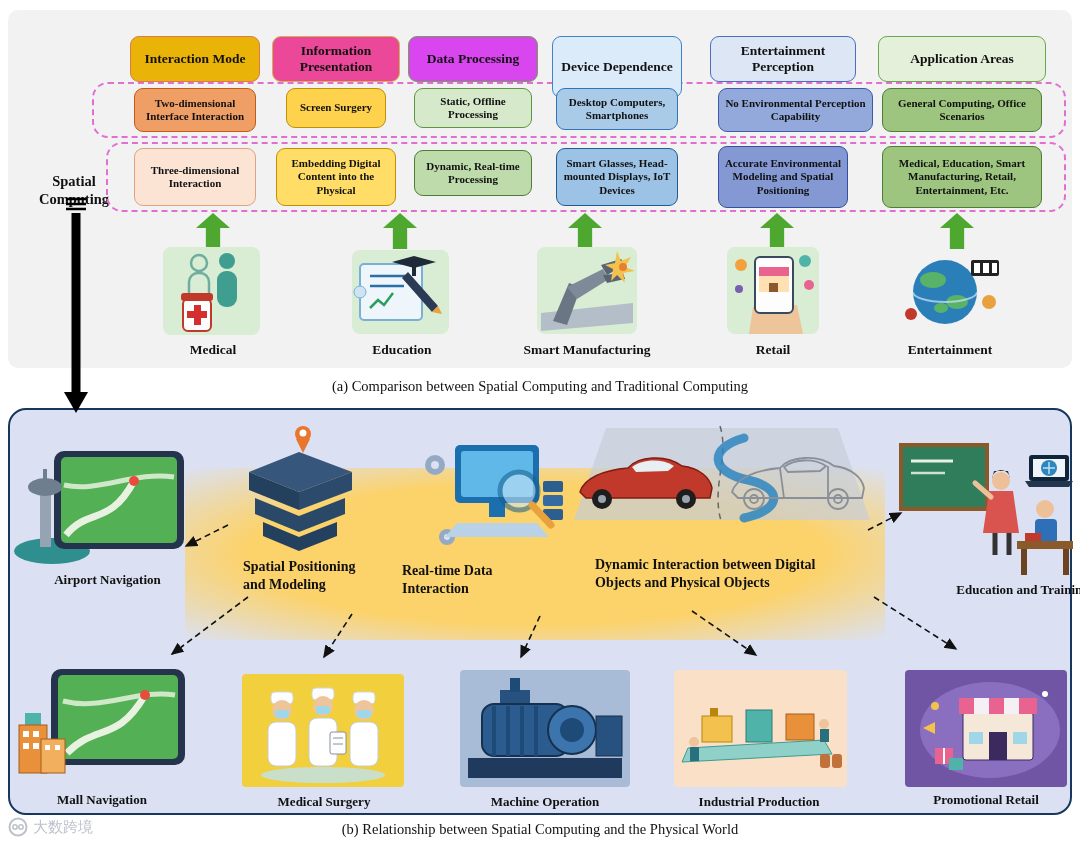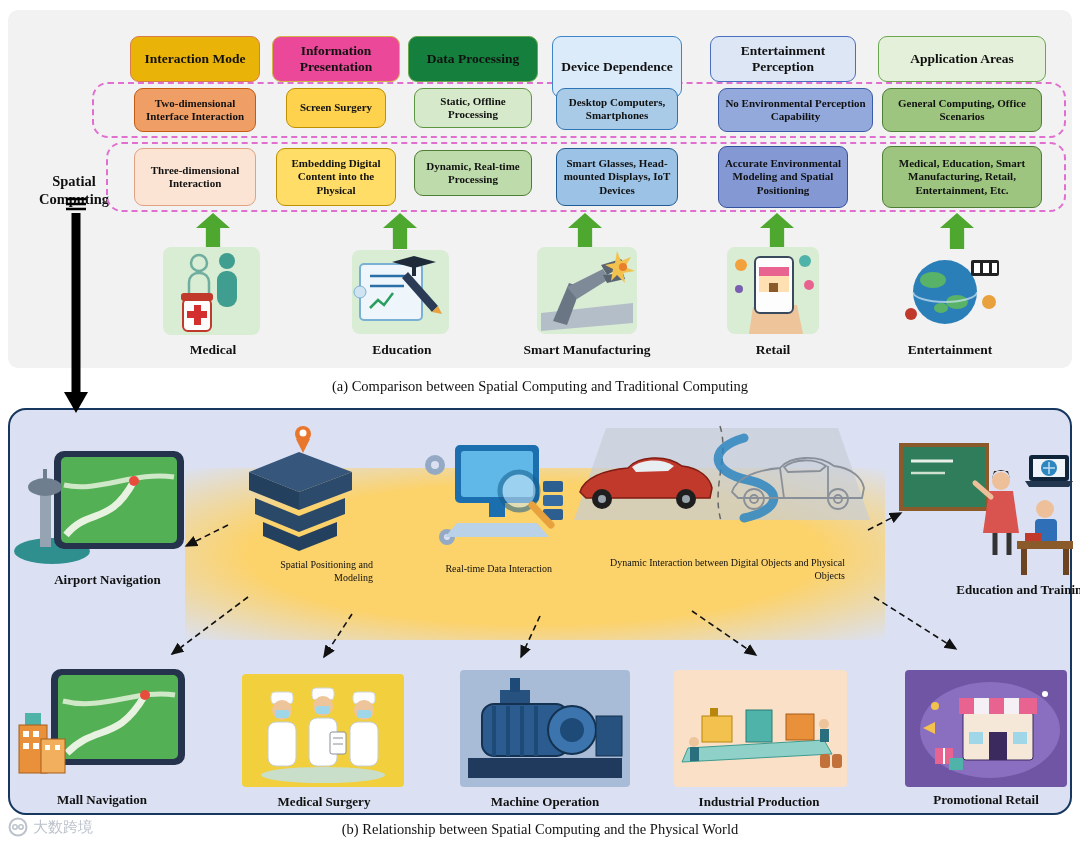--- a/index.html
+++ b/index.html
@@ -5,32 +5,32 @@
   *{margin:0;padding:0;box-sizing:border-box}
   body{background:#fff;font-family:"Liberation Serif","DejaVu Serif",serif;color:#111}
   .page{position:relative;width:1080px;height:843px;background:#fff;overflow:hidden}
   .panel-a{position:absolute;left:8px;top:10px;width:1064px;height:358px;background:#f2f2f2;border-radius:10px}
   .panel-b{position:absolute;left:8px;top:408px;width:1064px;height:407px;background:#dbe1f3;border:2px solid #17375e;border-radius:18px}
   .box{position:absolute;display:flex;align-items:center;justify-content:center;text-align:center;font-weight:bold;border-radius:9px;padding:2px 4px;line-height:1.22}
   .hd{font-size:13.5px}
   .cell{font-size:11px}
   .h0{background:#eab308;border:1.5px solid #d97c4a}.t0{background:#ef9e66;border:1.5px solid #c55a11}.s0{background:#fbe4d4;border:1.5px solid #e0a381}
   .h1{background:#ec4899;border:1.5px solid #d4b44a}.t1{background:#ffd24d;border:1.5px solid #bf9000}.s1{background:#ffdd66;border:1.5px solid #bf9000}
-  .h2{background:#15803d;border:1.5px solid #6aa84f}.t2{background:#d7e9cb;border:1.5px solid #5c9641}.s2{background:#bedcab;border:1.5px solid #4e7e35}
+  .h2{background:#d946ef;border:1.5px solid #6aa84f}.t2{background:#d7e9cb;border:1.5px solid #5c9641}.s2{background:#bedcab;border:1.5px solid #4e7e35}
   .h3{background:#dcebfa;border:1.5px solid #3d85c8}.t3{background:#a9cbe8;border:1.5px solid #2e75b6}.s3{background:#9cc3e5;border:1.5px solid #1f5c94}
   .h4{background:#dde6f5;border:1.5px solid #4a6fc0}.t4{background:#93a9dc;border:1.5px solid #3b5ba6}.s4{background:#8498d4;border:1.5px solid #34509e}
   .h5{background:#e4f0da;border:1.5px solid #6aa84f}.t5{background:#9dc57f;border:1.5px solid #4e7e35}.s5{background:#9dc57f;border:1.5px solid #4e7e35}
   .dashed{position:absolute;border:2px dashed #e06fd0;border-radius:16px}
   .rowlab{position:absolute;font-weight:bold;font-size:14.5px;text-align:center;line-height:1.25}
   .up-arrow{position:absolute;width:34px;height:36px;background:#4ea72e;clip-path:polygon(50% 0,100% 42%,71% 42%,71% 100%,29% 100%,29% 42%,0 42%)}
   .tile{position:absolute;background:#d9ecd4;border-radius:8px;display:flex;align-items:center;justify-content:center;overflow:hidden}
   .dlabel{position:absolute;text-align:center;font-weight:bold;font-size:13.5px}
   .caption{position:absolute;left:0;width:1080px;text-align:center;font-weight:normal;font-size:14.5px}
   .ellipse{position:absolute;left:175px;top:58px;width:700px;height:172px;background:radial-gradient(ellipse at center,#fcd26a 58%,rgba(252,210,106,0) 100%)}
-  .cap{position:absolute;text-align:right;font-weight:normal;font-size:10px;line-height:1.3;z-index:4}
+  .cap{position:absolute;text-align:left;font-weight:bold;font-size:14px;line-height:1.3;z-index:4}
   .blabel{position:absolute;text-align:center;font-weight:bold;font-size:13px;line-height:1.3;z-index:4}
   .illus{position:absolute;z-index:3}
   .overlay{position:absolute;left:0;top:0;width:1080px;height:843px;pointer-events:none;z-index:40}
   .wm{position:absolute;left:8px;top:817px;display:flex;align-items:center;gap:5px;color:#bcc2cb;font-size:15px;font-family:"DejaVu Sans",sans-serif;z-index:5}
 </style>
 </head>
 <body>
 
 <div class="page">
 

